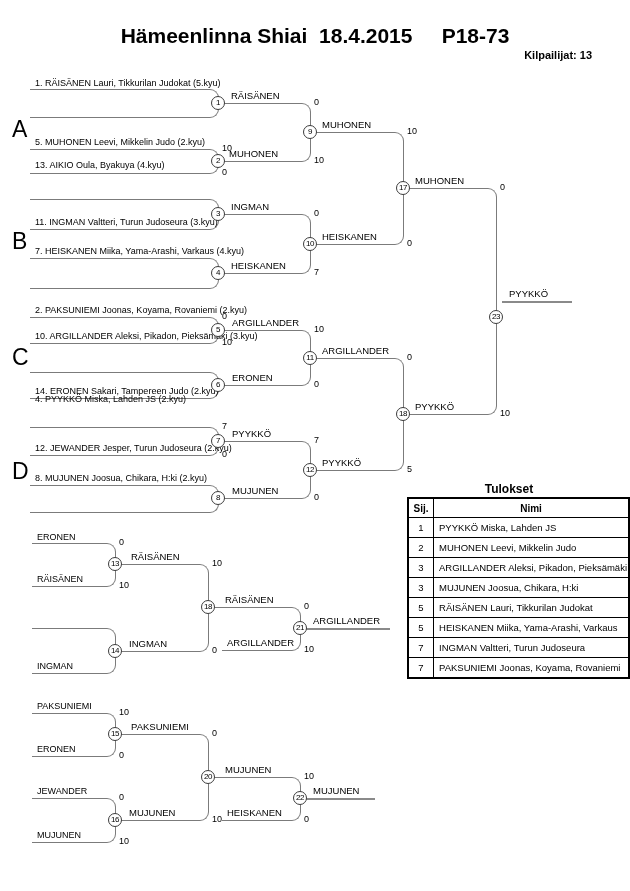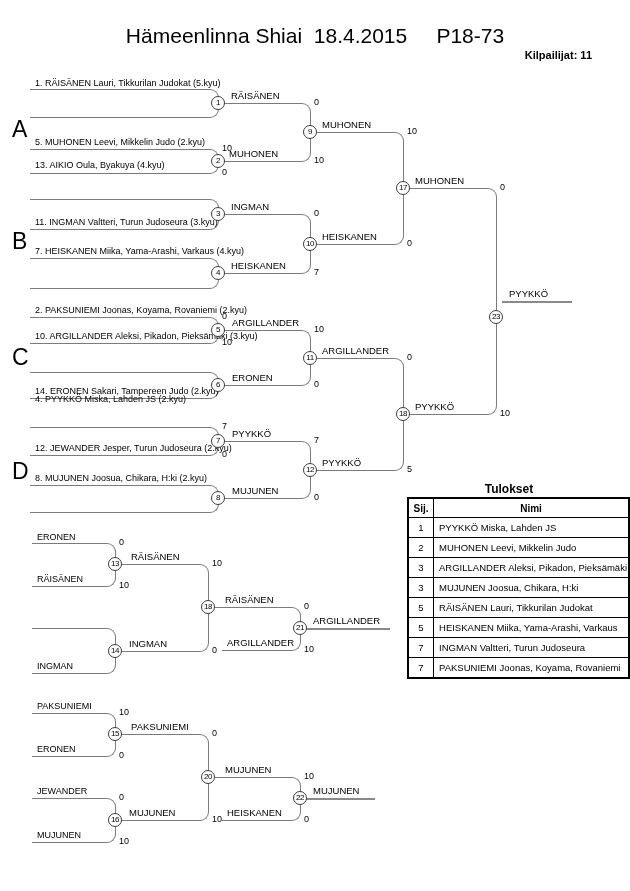--- a/index.html
+++ b/index.html
@@ -11,40 +11,40 @@
   .hl { position:absolute; border-top:2px solid #8a8a8a; }
   
   .c  { position:absolute; width:12px; height:12px; border:1px solid #3c3c3c; border-radius:50%;
         background:#fff; font-size:8px; line-height:12px; text-align:center; z-index:3; letter-spacing:-0.5px; }
   
   .en  { position:absolute; font-size:9px; white-space:nowrap; z-index:1; }
   .w   { position:absolute; font-size:9.5px; white-space:nowrap; z-index:2; }
   .s   { position:absolute; font-size:9px; line-height:9px; z-index:2; }
   .sec { position:absolute; font-size:23px; }
   #title { position:absolute; top:24px; left:0; width:100%; text-align:center;
-           font-size:21px; font-weight:normal; white-space:pre; }
+           font-size:21px; font-weight:bold; white-space:pre; }
   #kilp  { position:absolute; top:49px; right:38px; font-size:11px; font-weight:bold; }
   #res-title { position:absolute; left:415px; top:482px; width:188px; text-align:center;
                font-size:12px; font-weight:bold; }
   #results { position:absolute; left:407px; top:497px; border-collapse:collapse;
              table-layout:fixed; border:2px solid #000; z-index:1; }
   #results th, #results td { border:1px solid #000; vertical-align:middle; }
   #results th { font-size:10px; font-weight:bold; height:16px; }
   #results td { font-size:9.5px; height:17px; }
   .col-pos  { width:28px; text-align:center; }
   .col-name { width:158px; }
   td.col-name { padding-left:5px; white-space:nowrap; overflow:visible; }
 </style>
 </head>
 <body>
 
 <div id="page">
 
   <div id="title">Hämeenlinna Shiai  18.4.2015     P18-73</div>
-  <div id="kilp">Kilpailijat: 11</div>
+  <div id="kilp">Kilpailijat: 13</div>
 
   <span class="sec" style="left:12px;top:116px">A</span>
   <span class="sec" style="left:12px;top:228px">B</span>
   <span class="sec" style="left:12px;top:344px">C</span>
   <span class="sec" style="left:12px;top:458px">D</span>
 
   <div class="et" style="left:30px;top:89px;width:188px;height:14px"></div>
   <div class="eb" style="left:30px;top:103px;width:188px;height:14px"></div>
   <div class="et" style="left:30px;top:149px;width:188px;height:12px"></div>
   <div class="eb" style="left:30px;top:161px;width:188px;height:12px"></div>

